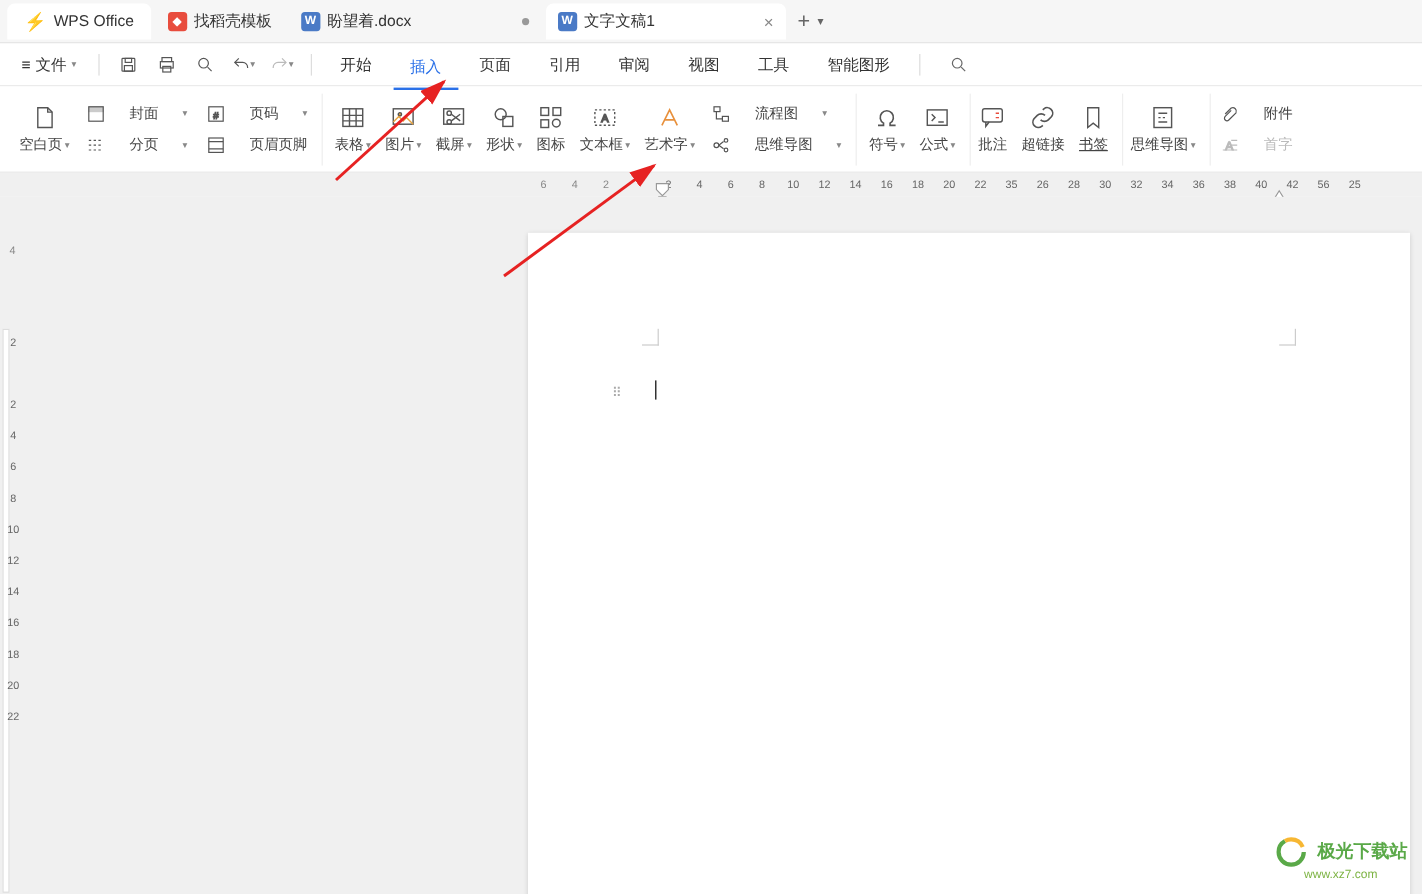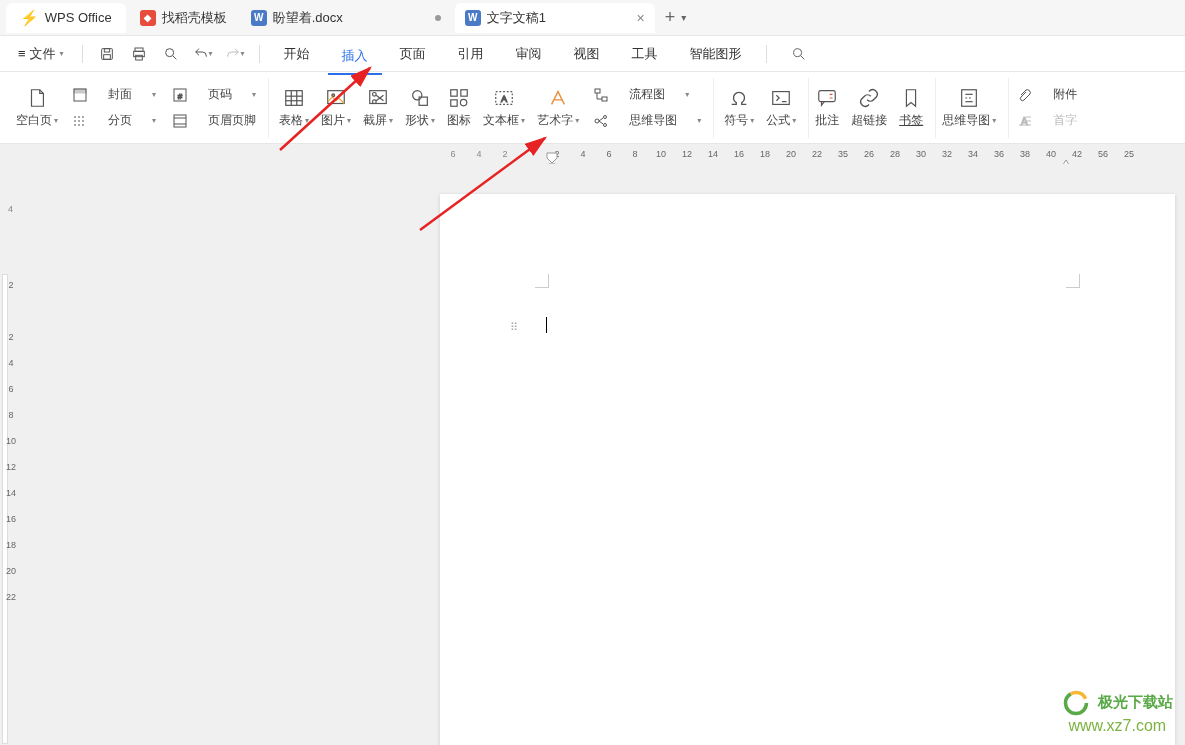--- a/index.html
+++ b/index.html
@@ -63,21 +63,21 @@
 .page .handle { position:absolute; left:70px; top:127px; color:#aaa; font-size:11px; letter-spacing:-2px; }
 .page .cursor { position:absolute; left:106px; top:123px; width:1px; height:16px; background:#000; }
 .vruler-bar { position:absolute; left:2px; top:110px; width:6px; height:470px; background:#fff; border:1px solid #ddd; }
 
 
 .arrow { position:absolute; pointer-events:none; }
 
 
 .watermark { position:absolute; right:12px; bottom:10px; text-align:center; }
 .watermark .t1 { font-size:15px; color:#5aa948; font-weight:bold; }
-.watermark .sub { font-size:16px; color:#7cb342; }
+.watermark .sub { font-size:10px; color:#7cb342; }
 .wm-logo { display:inline-block; width:28px; height:28px; vertical-align:middle; margin-right:4px; }
 </style>
 </head>
 <body>
 
 <div class="tabbar">
   <div class="app-tab first">
     <span class="wps-logo">⚡</span>
     <span>WPS Office</span>
   </div>

